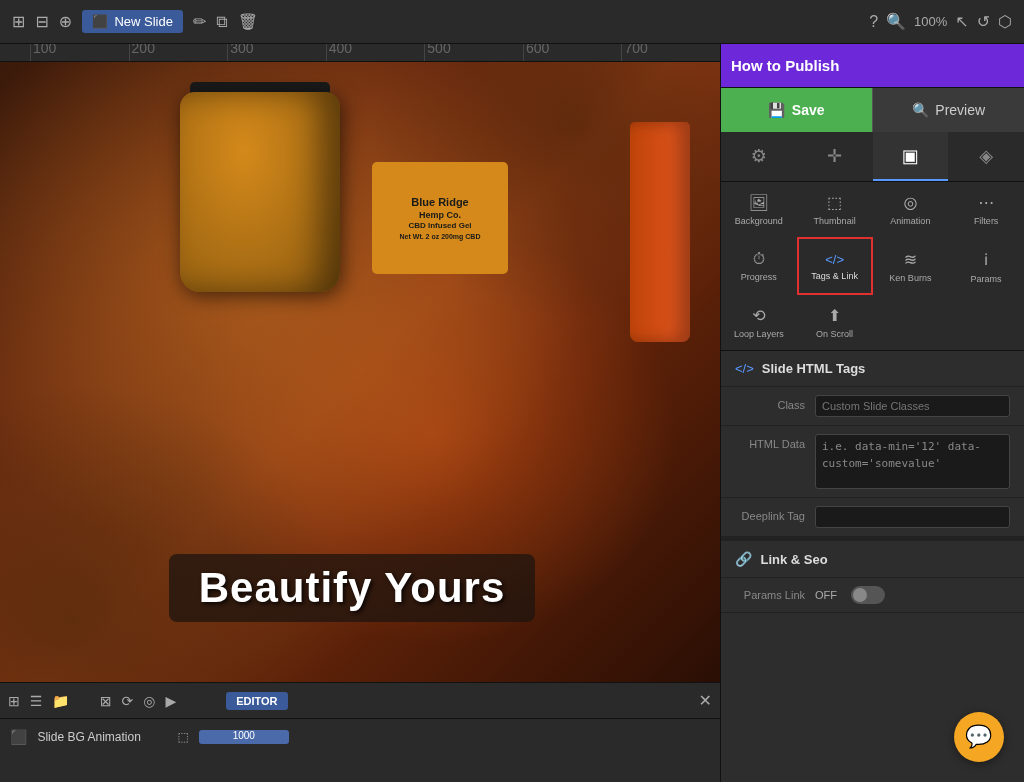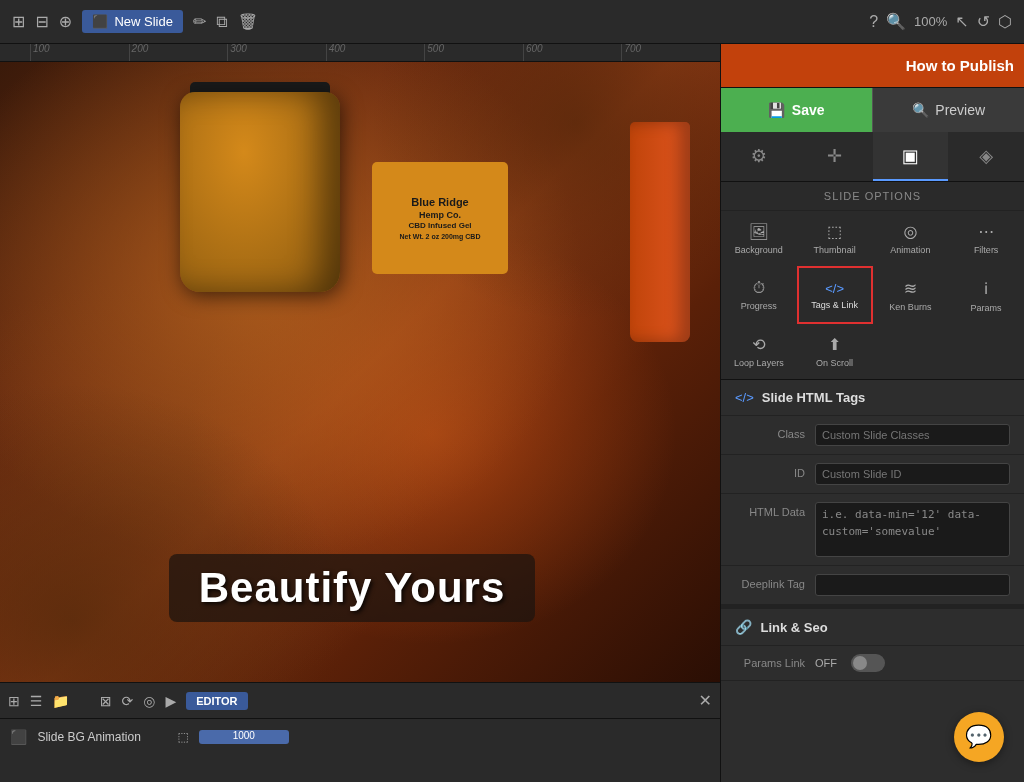--- a/index.html
+++ b/index.html
@@ -52,28 +52,27 @@
       align-items: flex-end;
       overflow: hidden;
     }
     .ruler-marks {
       display: flex;
       width: 100%;
       padding-left: 30px;
     }
     .ruler-mark {
       flex: 1;
-      font-size: 10px;
+      font-size: 14px;
       color: #666;
       border-left: 1px solid #444;
       padding-left: 2px;
       height: 26px;
       display: flex;
       align-items: center;
-      font-style: italic;
     }
 
     
     .slide-canvas {
       flex: 1;
       position: relative;
       overflow: hidden;
       background: #555;
     }
     .slide-bg-image {
@@ -183,20 +182,21 @@
     }
     .timeline-icon { color: #aaa; font-size: 14px; cursor: pointer; }
     .editor-btn {
       background: #3a5a9a;
       color: #fff;
       font-size: 11px;
       font-weight: bold;
       padding: 3px 10px;
       border-radius: 3px;
       cursor: pointer;
+      margin-left: 40px;
     }
     .timeline-time-marks {
       display: flex;
       align-items: center;
       flex: 1;
       padding-left: 10px;
       gap: 0;
     }
     .time-mark {
       color: #888;
@@ -234,24 +234,24 @@
       flex: 1;
       background: #2d2d2d;
       border-left: 1px solid #111;
       display: flex;
       flex-direction: column;
       overflow: hidden;
     }
 
     .panel-header {
       height: 44px;
-      background: #c2410c;
-      display: flex;
-      align-items: center;
-      justify-content: flex-end;
+      background: #6d28d9;
+      display: flex;
+      align-items: center;
+      justify-content: flex-start;
       padding: 0 10px;
       border-bottom: 1px solid #111;
     }
     .panel-title {
       color: #fff;
       font-size: 15px;
       font-weight: bold;
     }
 
     .panel-actions {
@@ -566,21 +566,20 @@
       </button>
     </div>
 
     <div class="panel-tabs">
       <div class="panel-tab">⚙</div>
       <div class="panel-tab">✛</div>
       <div class="panel-tab active">▣</div>
       <div class="panel-tab">◈</div>
     </div>
 
-    <div class="slide-options-header">SLIDE OPTIONS</div>
 
     <div class="icon-grid">
       <div class="icon-grid-item">
         <span class="icon-grid-icon">🖼</span>
         <span class="icon-grid-label">Background</span>
       </div>
       <div class="icon-grid-item">
         <span class="icon-grid-icon">⬚</span>
         <span class="icon-grid-label">Thumbnail</span>
       </div>
@@ -623,24 +622,20 @@
       <div class="section-header">
         <span class="section-header-icon" style="font-size:13px;">&lt;/&gt;</span>
         <span class="section-title">Slide HTML Tags</span>
       </div>
 
       <div class="form-row">
         <span class="form-label">Class</span>
         <input class="form-input" type="text" placeholder="Custom Slide Classes" style="">
       </div>
 
-      <div class="form-row">
-        <span class="form-label">ID</span>
-        <input class="form-input" type="text" placeholder="Custom Slide ID" style="">
-      </div>
 
       <div class="form-row" style="align-items:flex-start;">
         <span class="form-label">HTML Data</span>
         <textarea class="form-textarea" style="">i.e. data-min='12' data-custom='somevalue'</textarea>
       </div>
 
       <div class="form-row">
         <span class="form-label">Deeplink Tag</span>
         <input class="form-input" type="text" style="">
       </div>

